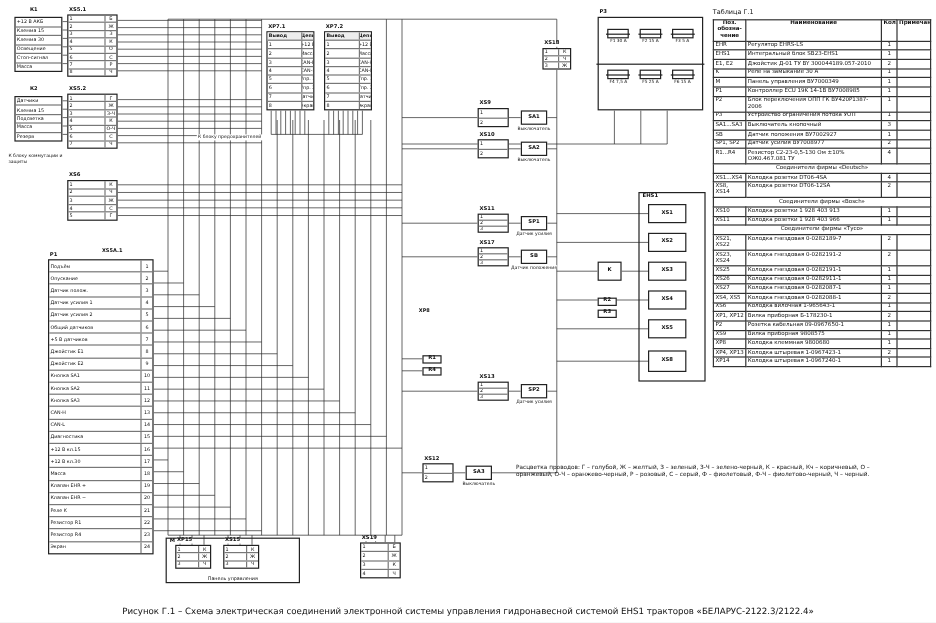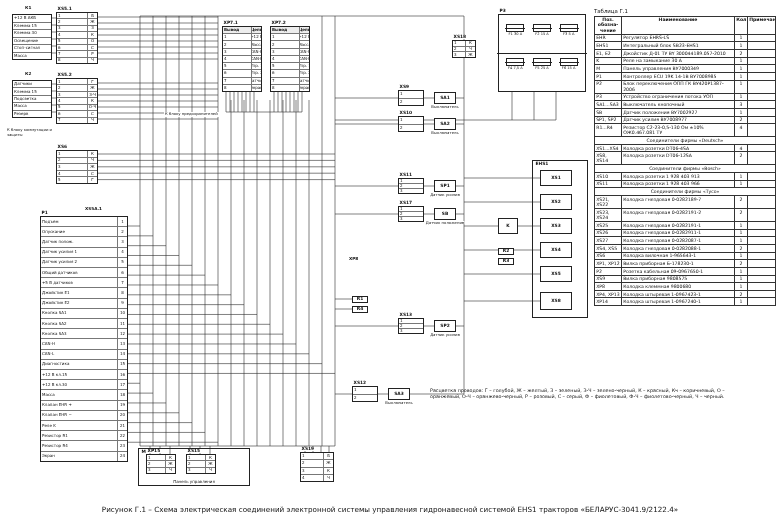--- a/index.html
+++ b/index.html
@@ -949,14 +949,14 @@
             <td>XP14</td>
             <td>Колодка штыревая 1-0967240-1</td>
             <td class="c">1</td>
             <td></td>
           </tr>
         </tbody>
     </table>
   </div>
 
   <div class="legend">Расцветка проводов: Г – голубой, Ж – желтый, З – зеленый, З-Ч – зелено-черный, К – красный, Кч – коричневый, О – оранжевый, О-Ч – оранжево-черный, Р – розовый, С – серый, Ф – фиолетовый, Ф-Ч – фиолетово-черный, Ч – черный.</div>
-  <div class="fig-caption">Рисунок Г.1 – Схема электрическая соединений электронной системы управления гидронавесной системой EHS1 тракторов «БЕЛАРУС-3041.9/2122.4»</div>
+  <div class="fig-caption">Рисунок Г.1 – Схема электрическая соединений электронной системы управления гидронавесной системой EHS1 тракторов «БЕЛАРУС-2122.3/2122.4»</div>
 </div>
 
 </body></html>

